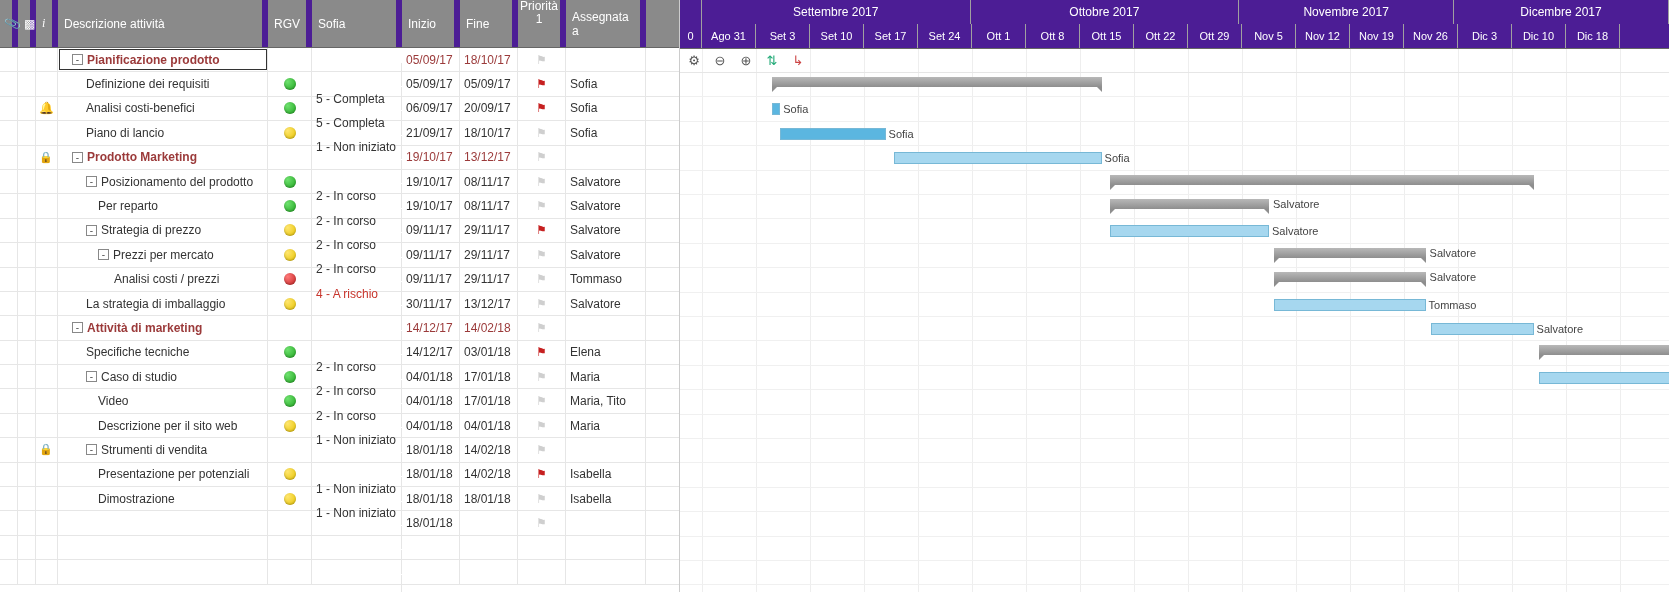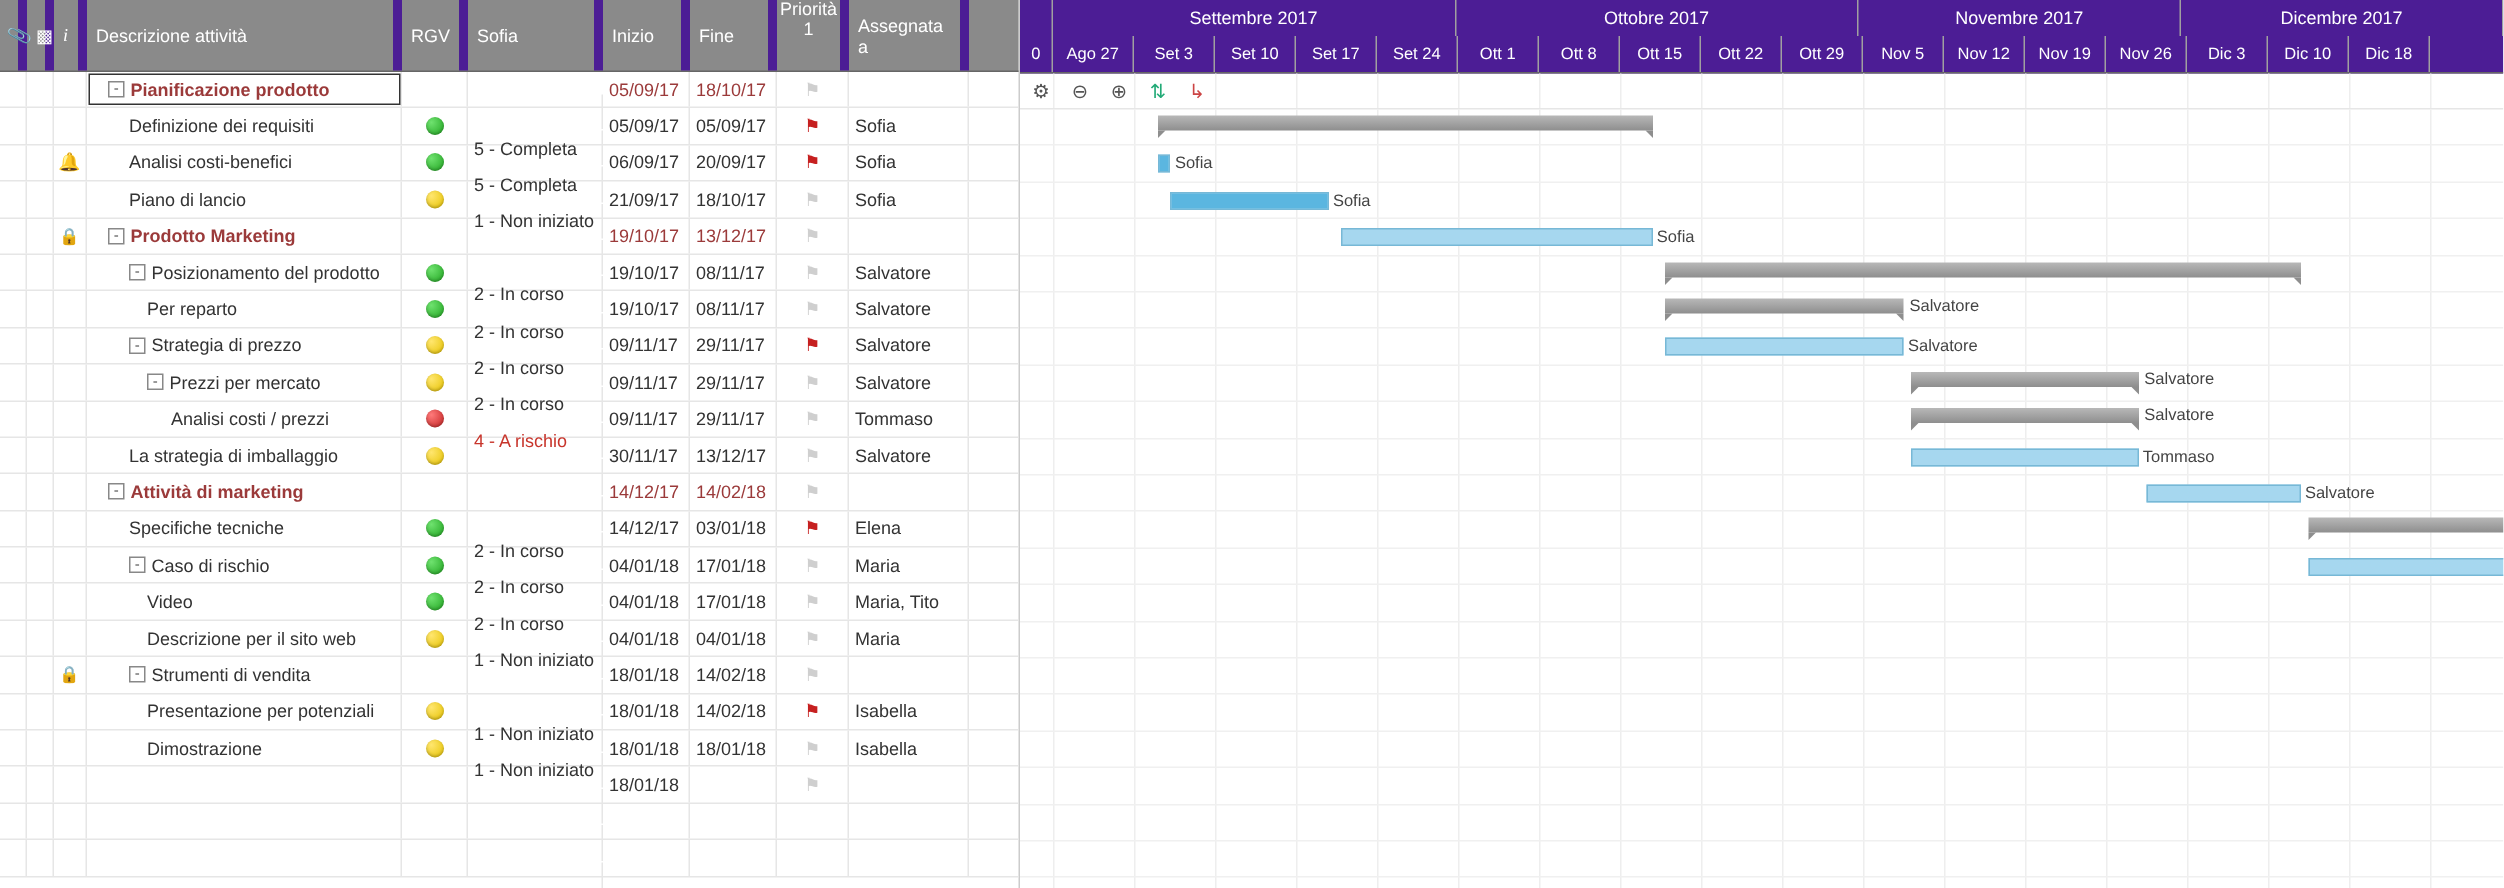--- a/index.html
+++ b/index.html
@@ -450,21 +450,21 @@
           <div class="cell cell-assn">
             <span>Elena</span>
           </div>
         </div>
         <div class="row">
           <div class="cell cell-att"></div>
           <div class="cell cell-note"></div>
           <div class="cell cell-info"></div>
           <div class="cell cell-desc indent-2">
             <span class="toggle">-</span>
-            <span>Caso di rischio</span>
+            <span>Caso di studio</span>
           </div>
           <div class="cell cell-rgv">
             <span class="dot dot-green"></span>
           </div>
           <div class="cell cell-stat">
             <span>2 - In corso</span>
           </div>
           <div class="cell cell-ini">
             <span>04/01/18</span>
           </div>
@@ -684,21 +684,21 @@
     <div class="time-header">
       <div class="months" id="months-row">
           <div class="m" style="width: 22px;"></div>
           <div class="m" style="width: 270px;">Settembre 2017</div>
           <div class="m" style="width: 270px;">Ottobre 2017</div>
           <div class="m" style="width: 216px;">Novembre 2017</div>
           <div class="m" style="width: 216px;">Dicembre 2017</div>
         </div>
       <div class="weeks" id="weeks-row">
           <div class="w" style="width: 22px;">0</div>
-          <div class="w" style="width: 54px;">Ago 27</div>
+          <div class="w" style="width: 54px;">Ago 31</div>
           <div class="w" style="width: 54px;">Set 3</div>
           <div class="w" style="width: 54px;">Set 10</div>
           <div class="w" style="width: 54px;">Set 17</div>
           <div class="w" style="width: 54px;">Set 24</div>
           <div class="w" style="width: 54px;">Ott 1</div>
           <div class="w" style="width: 54px;">Ott 8</div>
           <div class="w" style="width: 54px;">Ott 15</div>
           <div class="w" style="width: 54px;">Ott 22</div>
           <div class="w" style="width: 54px;">Ott 29</div>
           <div class="w" style="width: 54px;">Nov 5</div>

